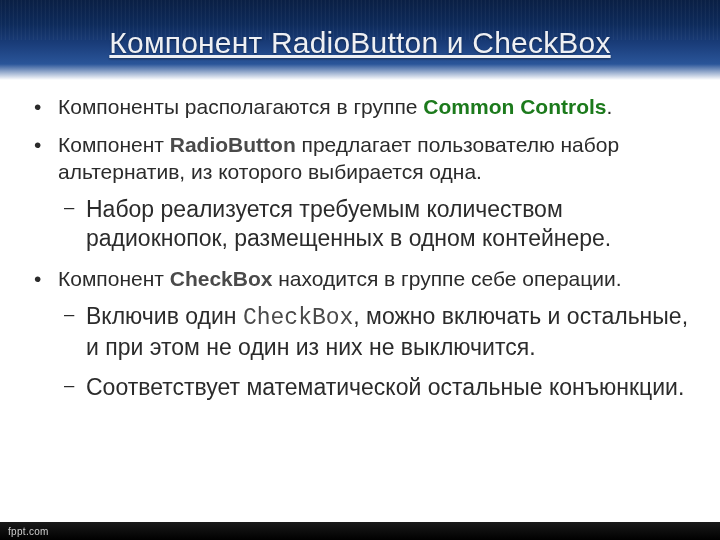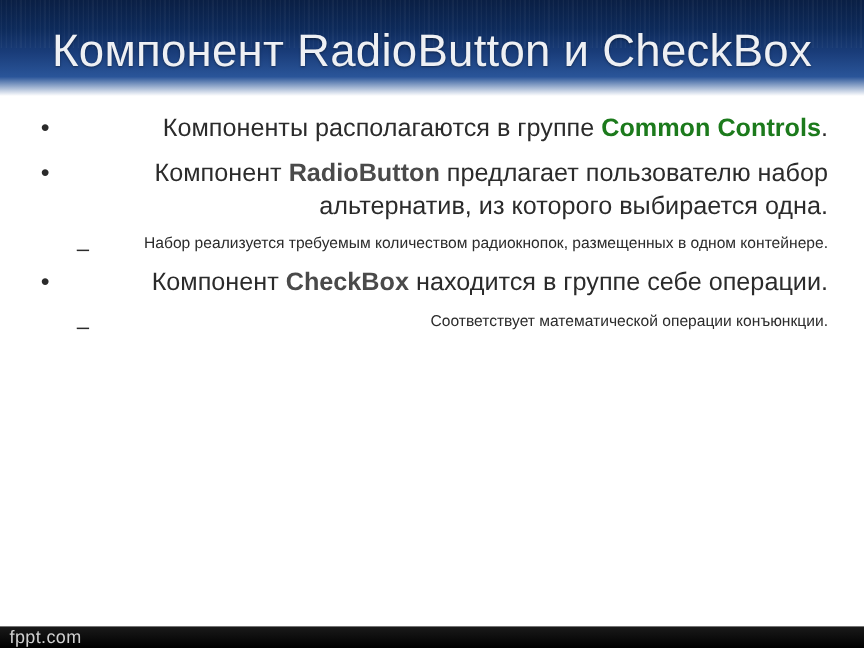--- a/index.html
+++ b/index.html
@@ -30,34 +30,34 @@
       rgba(255,255,255,0.02) 1px,
       rgba(255,255,255,0.08) 1px,
       rgba(255,255,255,0.08) 2px,
       rgba(255,255,255,0.0) 2px,
       rgba(255,255,255,0.0) 4px
     );
     opacity: 0.5;
   }
   .title {
     color: #eef0f4;
-    font-size: 38px;
+    font-size: 30px;
     font-weight: 400;
     text-shadow: 0 1px 2px rgba(0,0,0,0.4);
     letter-spacing: 0.2px;
     position: relative;
+    text-decoration: underline;
   }
   .content {
     padding: 14px 30px 0 30px;
     color: #2b2b2b;
   }
   ul.level1 {
     list-style: none;
     padding-left: 24px;
-    text-align: right;
   }
   ul.level1 > li {
     position: relative;
     font-size: 21px;
     line-height: 1.25;
     margin-bottom: 12px;
     padding-left: 4px;
   }
   ul.level1 > li::before {
     content: "•";
@@ -67,21 +67,21 @@
     font-size: 21px;
     color: #2b2b2b;
   }
   ul.level2 {
     list-style: none;
     padding-left: 28px;
     margin-top: 10px;
   }
   ul.level2 > li {
     position: relative;
-    font-size: 13px;
+    font-size: 23px;
     line-height: 1.28;
     margin-bottom: 10px;
   }
   ul.level2 > li::before {
     content: "–";
     position: absolute;
     left: -22px;
     top: 0;
     font-size: 18.5px;
     color: #2b2b2b;
@@ -98,21 +98,21 @@
   .hl-code-sm {
     font-family: "Courier New", Courier, monospace;
     color: #4a4a4a;
   }
   .footer {
     position: absolute;
     left: 0; right: 0; bottom: 0;
     height: 18px;
     background: linear-gradient(to bottom, #1a1a1a, #000);
     color: #cfcfcf;
-    font-size: 15px;
+    font-size: 10px;
     display: flex;
     align-items: center;
     padding-left: 8px;
     letter-spacing: 0.3px;
   }
 </style>
 </head>
 <body>
 
 <div class="header">
@@ -132,21 +132,24 @@
         <li>
           <span>Набор реализуется требуемым количеством радиокнопок, размещенных в одном контейнере.</span>
         </li>
       </ul>
     </li>
 
     <li>
       <span>Компонент </span><span class="hl-code">CheckBox</span><span> находится в группе себе операции.</span>
       <ul class="level2">
         <li>
-          <span>Соответствует математической операции конъюнкции.</span>
+          <span>Включив один </span><span class="hl-code-sm">CheckBox</span><span>, можно включать и остальные, и при этом не один из них не выключится.</span>
+        </li>
+        <li>
+          <span>Соответствует математической остальные конъюнкции.</span>
         </li>
       </ul>
     </li>
 
   </ul>
 </div>
 
 <div class="footer">
   <span>fppt.com</span>
 </div>

